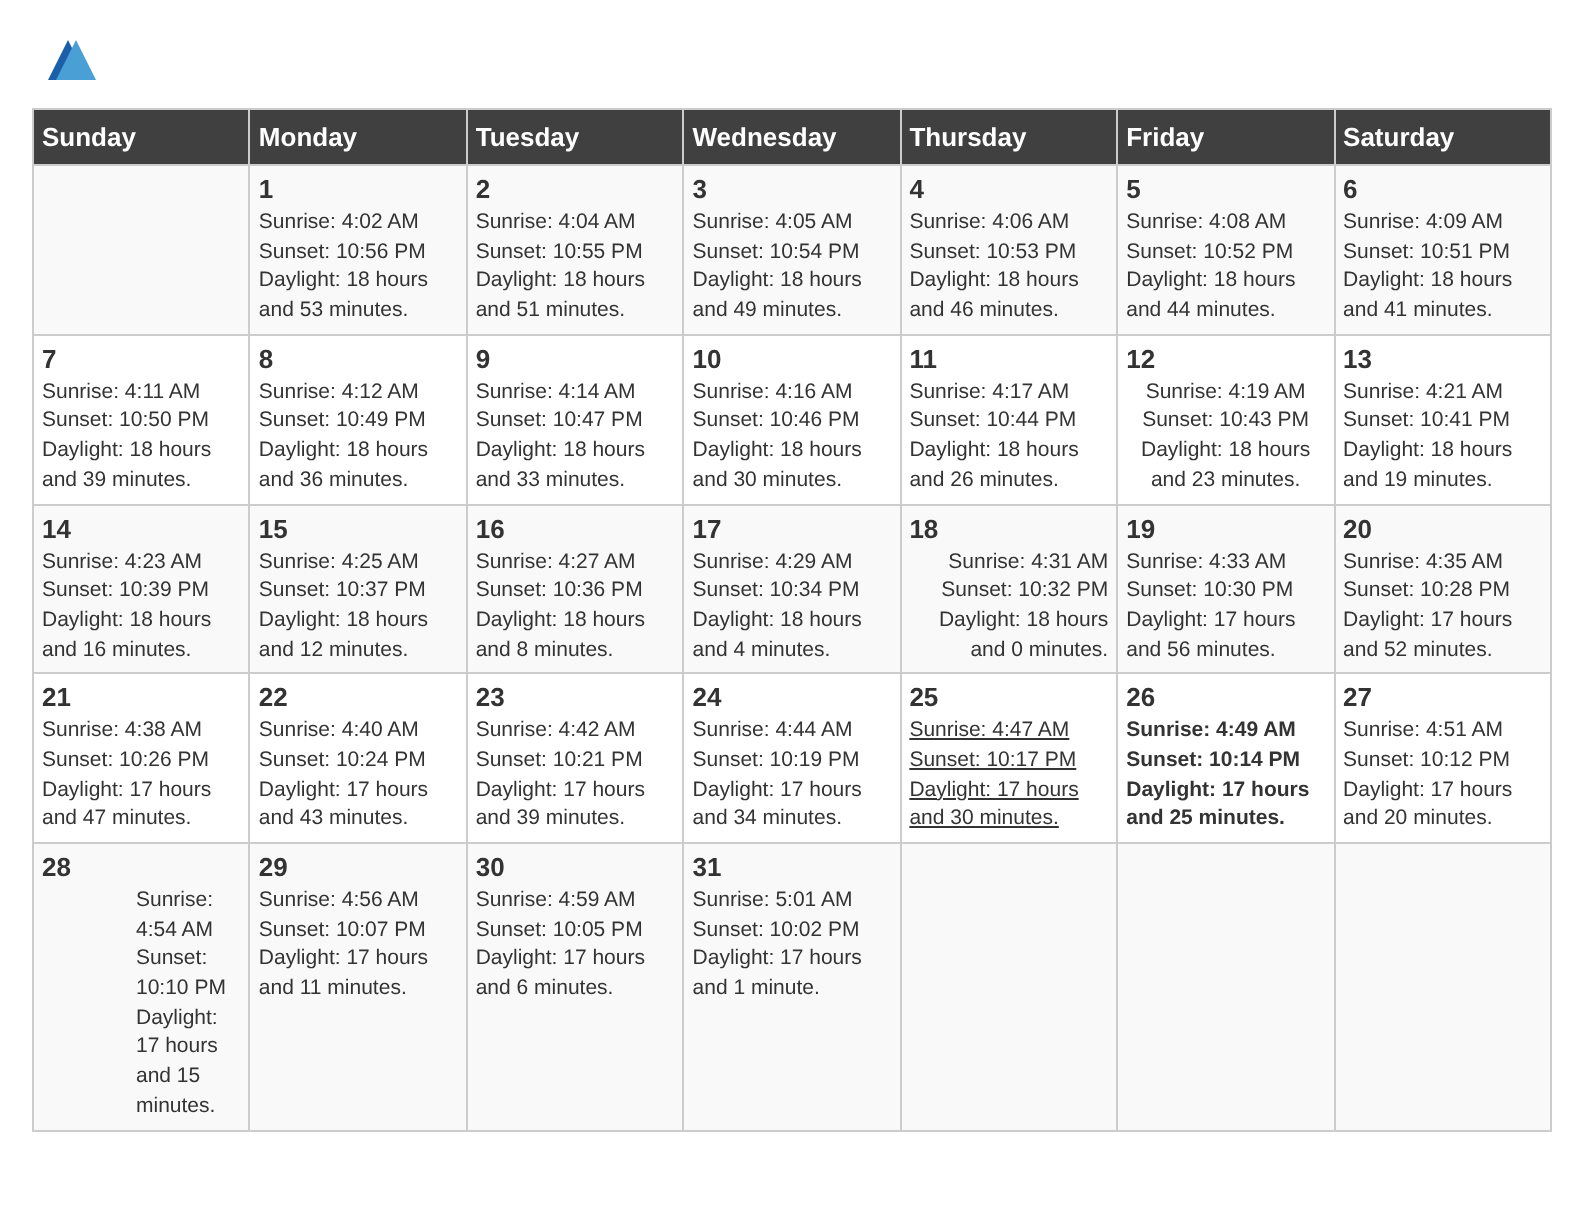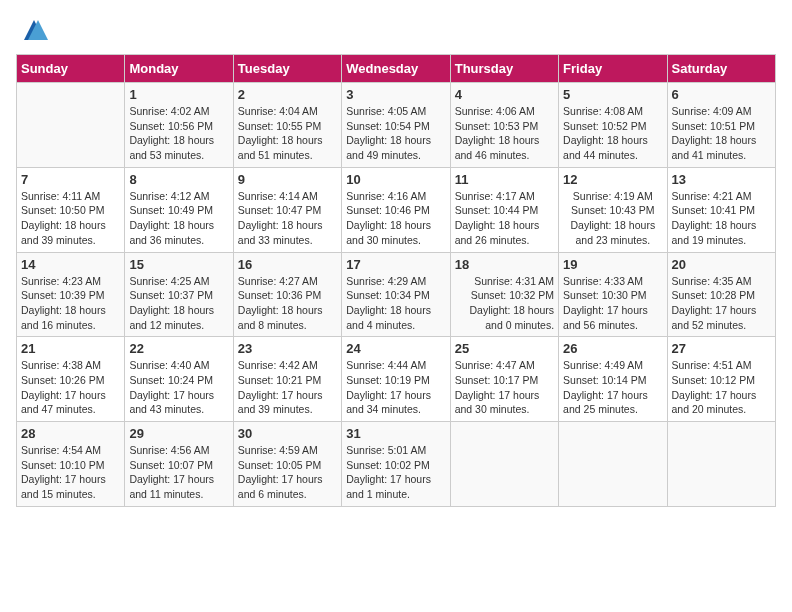--- a/index.html
+++ b/index.html
@@ -44,21 +44,21 @@
       font-size: 16px;
       font-weight: normal;
       color: #333;
     }
     table {
       width: 100%;
       border-collapse: collapse;
       font-size: 11px;
     }
     thead tr th {
-      background-color: #be185d;
+      background-color: #404040;
       color: #fff;
       padding: 6px 4px;
       text-align: left;
       font-size: 13px;
       font-weight: bold;
       border: 1px solid #ccc;
     }
     tbody tr td {
       border: 1px solid #ccc;
       padding: 4px 4px;
@@ -290,44 +290,44 @@
         </td>
         <td>
           <div class="day-num">24</div>
           <div class="day-info" style="white-space: pre-line;">Sunrise: 4:44 AM
 Sunset: 10:19 PM
 Daylight: 17 hours
 and 34 minutes.</div>
         </td>
         <td>
           <div class="day-num">25</div>
-          <div class="day-info" style="white-space: pre-line;">Sunrise: 4:47 AM
+          <div class="day-info" style="white-space: pre-line; text-decoration: underline;">Sunrise: 4:47 AM
 Sunset: 10:17 PM
 Daylight: 17 hours
 and 30 minutes.</div>
         </td>
         <td>
           <div class="day-num">26</div>
-          <div class="day-info" style="white-space: pre-line;">Sunrise: 4:49 AM
+          <div class="day-info" style="white-space: pre-line; font-weight: bold;">Sunrise: 4:49 AM
 Sunset: 10:14 PM
 Daylight: 17 hours
 and 25 minutes.</div>
         </td>
         <td>
           <div class="day-num">27</div>
           <div class="day-info" style="white-space: pre-line;">Sunrise: 4:51 AM
 Sunset: 10:12 PM
 Daylight: 17 hours
 and 20 minutes.</div>
         </td>
       </tr>
       <tr>
         <td>
           <div class="day-num">28</div>
-          <div class="day-info" style="white-space: pre-line;">Sunrise: 4:54 AM
+          <div class="day-info" style="white-space: pre-line; margin-left: 47px;">Sunrise: 4:54 AM
 Sunset: 10:10 PM
 Daylight: 17 hours
 and 15 minutes.</div>
         </td>
         <td>
           <div class="day-num">29</div>
           <div class="day-info" style="white-space: pre-line;">Sunrise: 4:56 AM
 Sunset: 10:07 PM
 Daylight: 17 hours
 and 11 minutes.</div>

